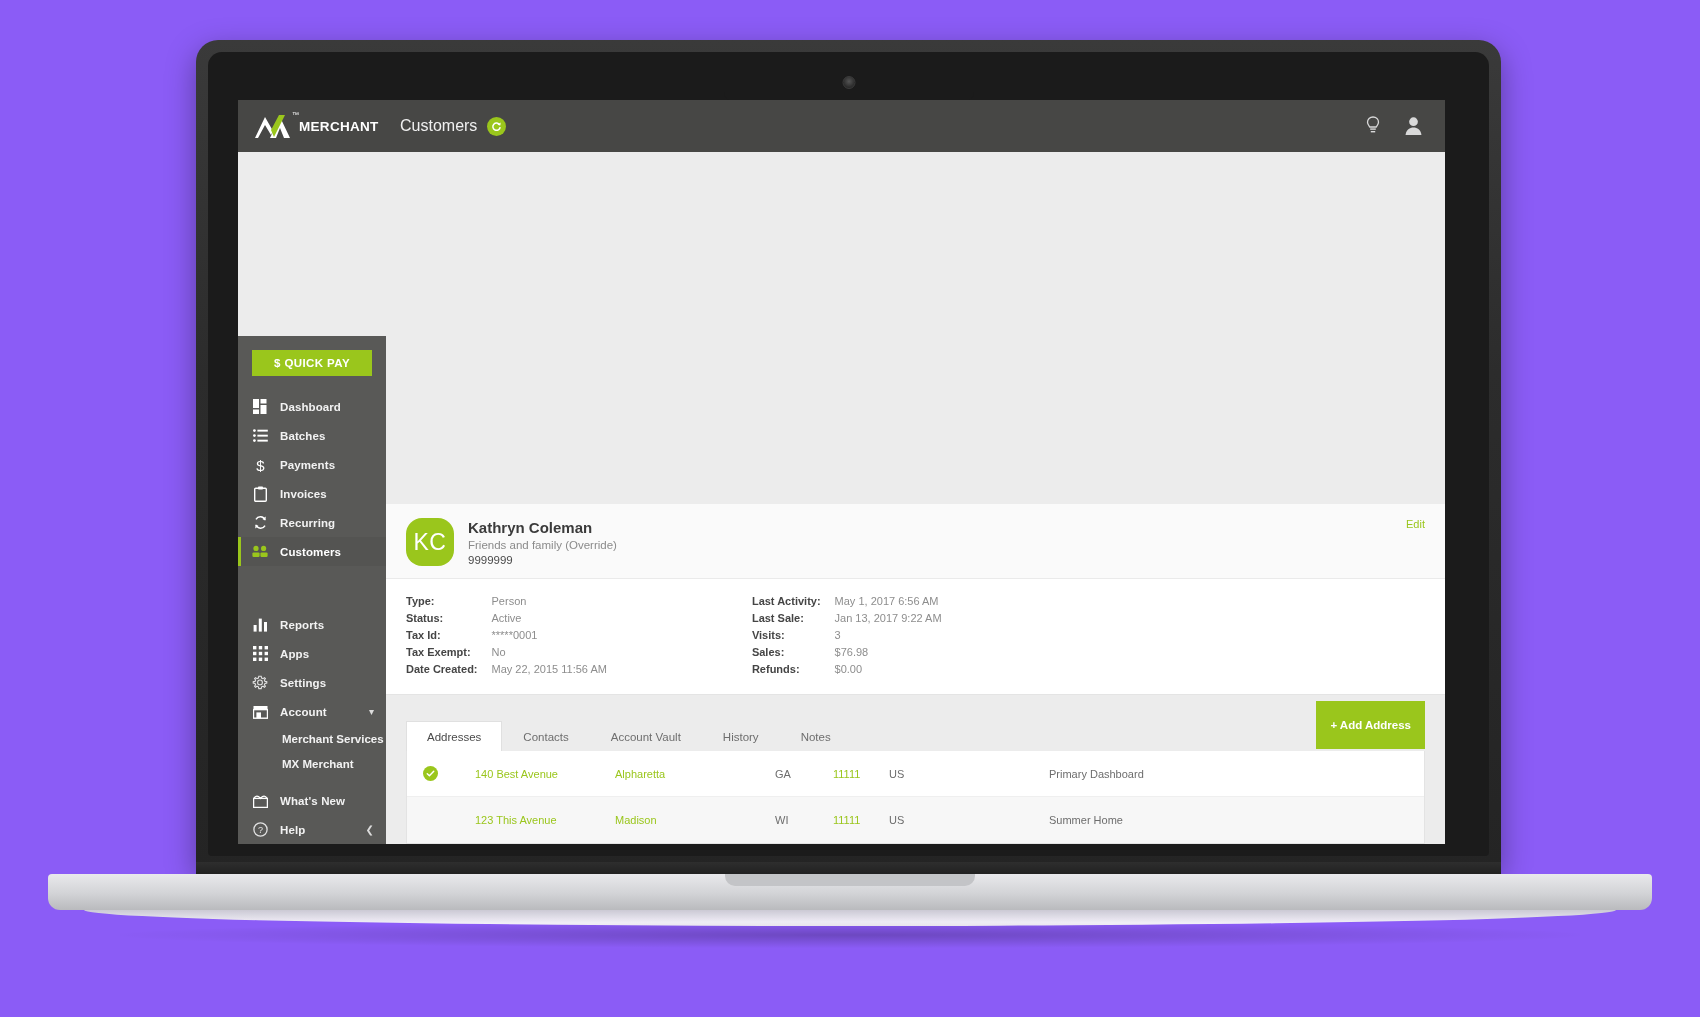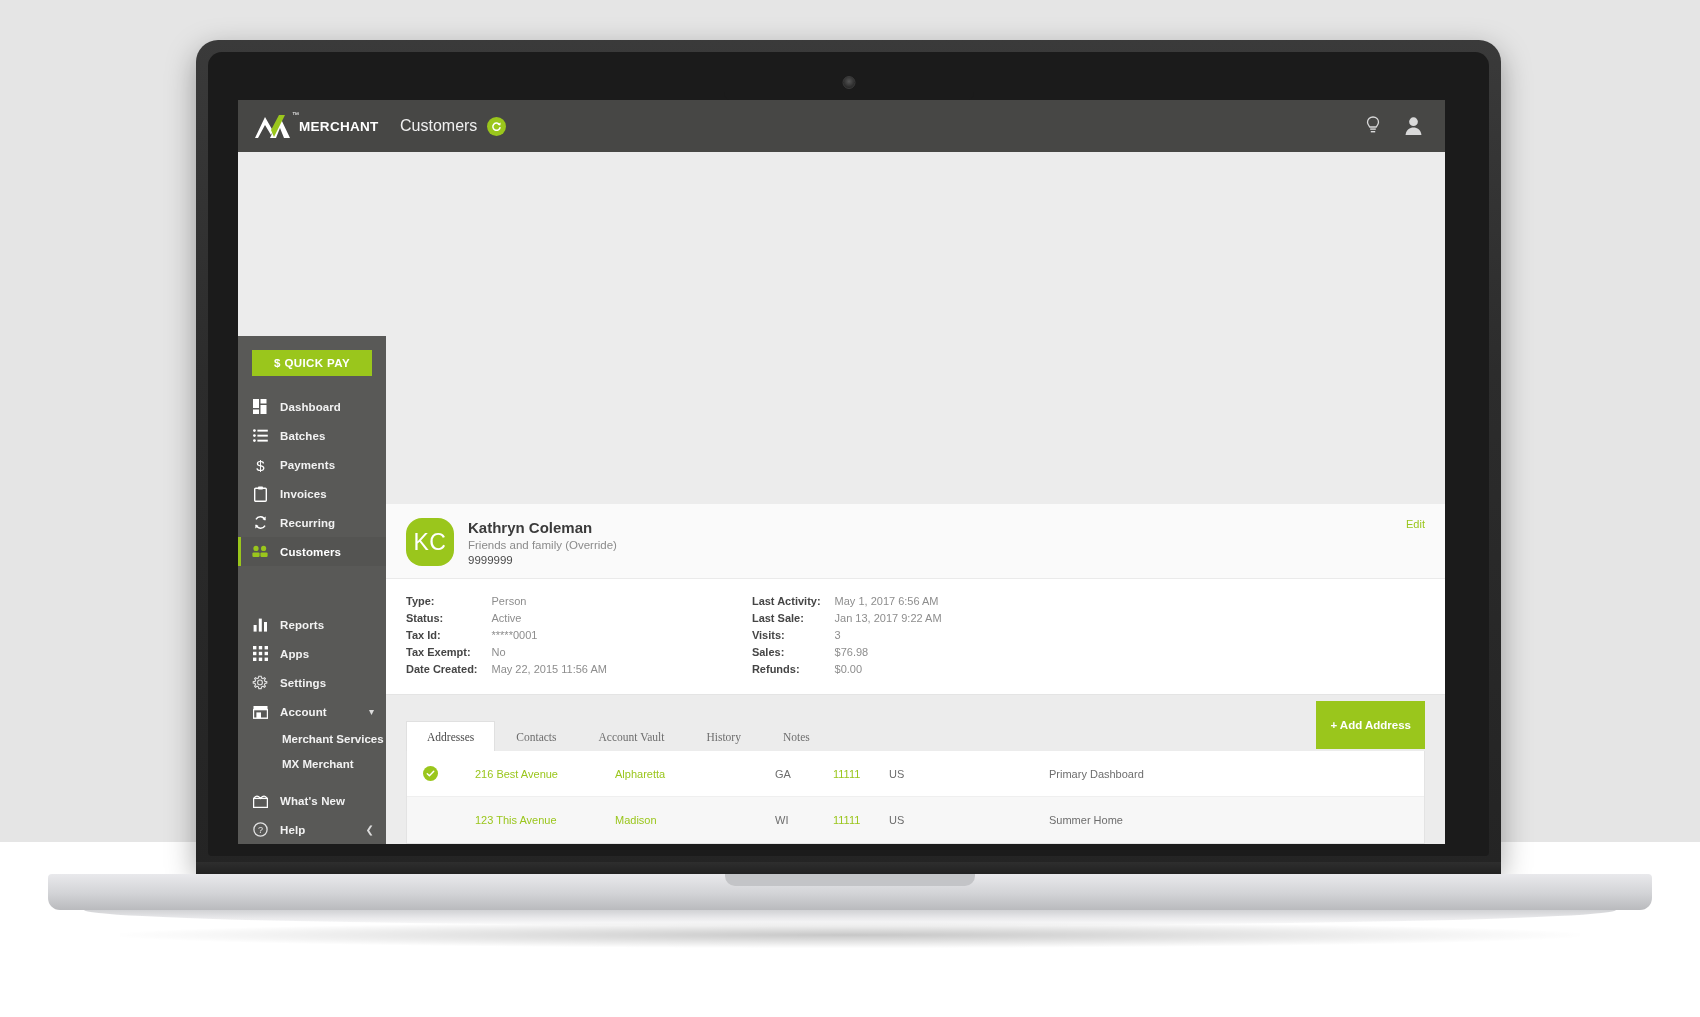--- a/index.html
+++ b/index.html
@@ -2,21 +2,21 @@
 <html><head>
 <meta charset="utf-8">
 <style>
   * { box-sizing: border-box; margin: 0; padding: 0; }
   html, body {
     width: 1700px; height: 1017px;
     background: #ffffff;
     font-family: "Liberation Sans", sans-serif;
     overflow: hidden;
   }
-  #stage { position: relative; width: 1700px; height: 842px; background:#e5e5e5; }
+  #stage { position: relative; width: 1700px; height: 1017px; background:#8b5cf6; }
 
   
   .laptop-lid {
     position: absolute; left: 196px; top: 40px;
     width: 1305px; height: 830px;
     background: linear-gradient(180deg,#3a3a3a 0%, #2c2c2c 40%, #242424 100%);
     border-radius: 22px 22px 8px 8px;
     box-shadow: 0 10px 30px rgba(0,0,0,.35);
   }
   .laptop-bezel {
@@ -136,21 +136,21 @@
   .detail-col:nth-child(2) { margin-left:145px; }
   .dl-keys { display:flex; flex-direction:column; }
   .dl-vals { display:flex; flex-direction:column; margin-left:14px; }
   .dkey { font-size:11px; color:#454545; font-weight:bold; line-height:17px; white-space:nowrap; }
   .dval { font-size:11px; color:#8d8d8d; line-height:17px; white-space:nowrap; }
 
   .section { padding: 26px 20px 0 20px; position:relative; }
   .tabs-row { display:flex; align-items:flex-end; position:relative; }
   .tab {
     padding: 9px 20px 8px 20px; font-size:11.5px; color:#6e6e6e; cursor:pointer;
-    background:transparent; border:1px solid transparent; border-bottom:none;font-family:Liberation Serif, serif;
+    background:transparent; border:1px solid transparent; border-bottom:none;
   }
   .tab.active { background:#fff; color:#4a4a4a; border-color:#e0e0e0; }
   .add-btn {
     position:absolute; right:0; bottom:2px; background:#9ac61c; color:#fff;
     font-size:11.5px; font-weight:bold; border:none; padding:18px 14px; cursor:pointer;
   }
 
   .panel { background:#fff; border:1px solid #e3e3e3; border-top:none; margin:0 20px; }
   .grid-head { display:flex; align-items:center; height:42px; border-bottom:1px solid #e9e9e9; }
   .grid-head .cell { font-size:11.5px; color:#6a6a6a; }
@@ -442,21 +442,21 @@
               <div class="panel">
 
                 <div class="grid-row">
                   <div class="cell c-primary">
                     <span class="check">
                       <svg width="9" height="9" viewBox="0 0 10 10" aria-hidden="true">
                         <path d="M1.4,5.2 L3.8,7.6 L8.6,2.6" fill="none" stroke="#ffffff" stroke-width="1.6" stroke-linecap="round" stroke-linejoin="round"></path>
                       </svg>
                     </span>
                   </div>
-                  <div class="cell c-address link">216 Best Avenue</div>
+                  <div class="cell c-address link">140 Best Avenue</div>
                   <div class="cell c-city link">Alpharetta</div>
                   <div class="cell c-state">GA</div>
                   <div class="cell c-postal link">11111</div>
                   <div class="cell c-country">US</div>
                   <div class="cell c-label">Primary Dashboard</div>
                 </div>
 
                 <div class="grid-row alt">
                   <div class="cell c-primary"></div>
                   <div class="cell c-address link">123 This Avenue</div>

